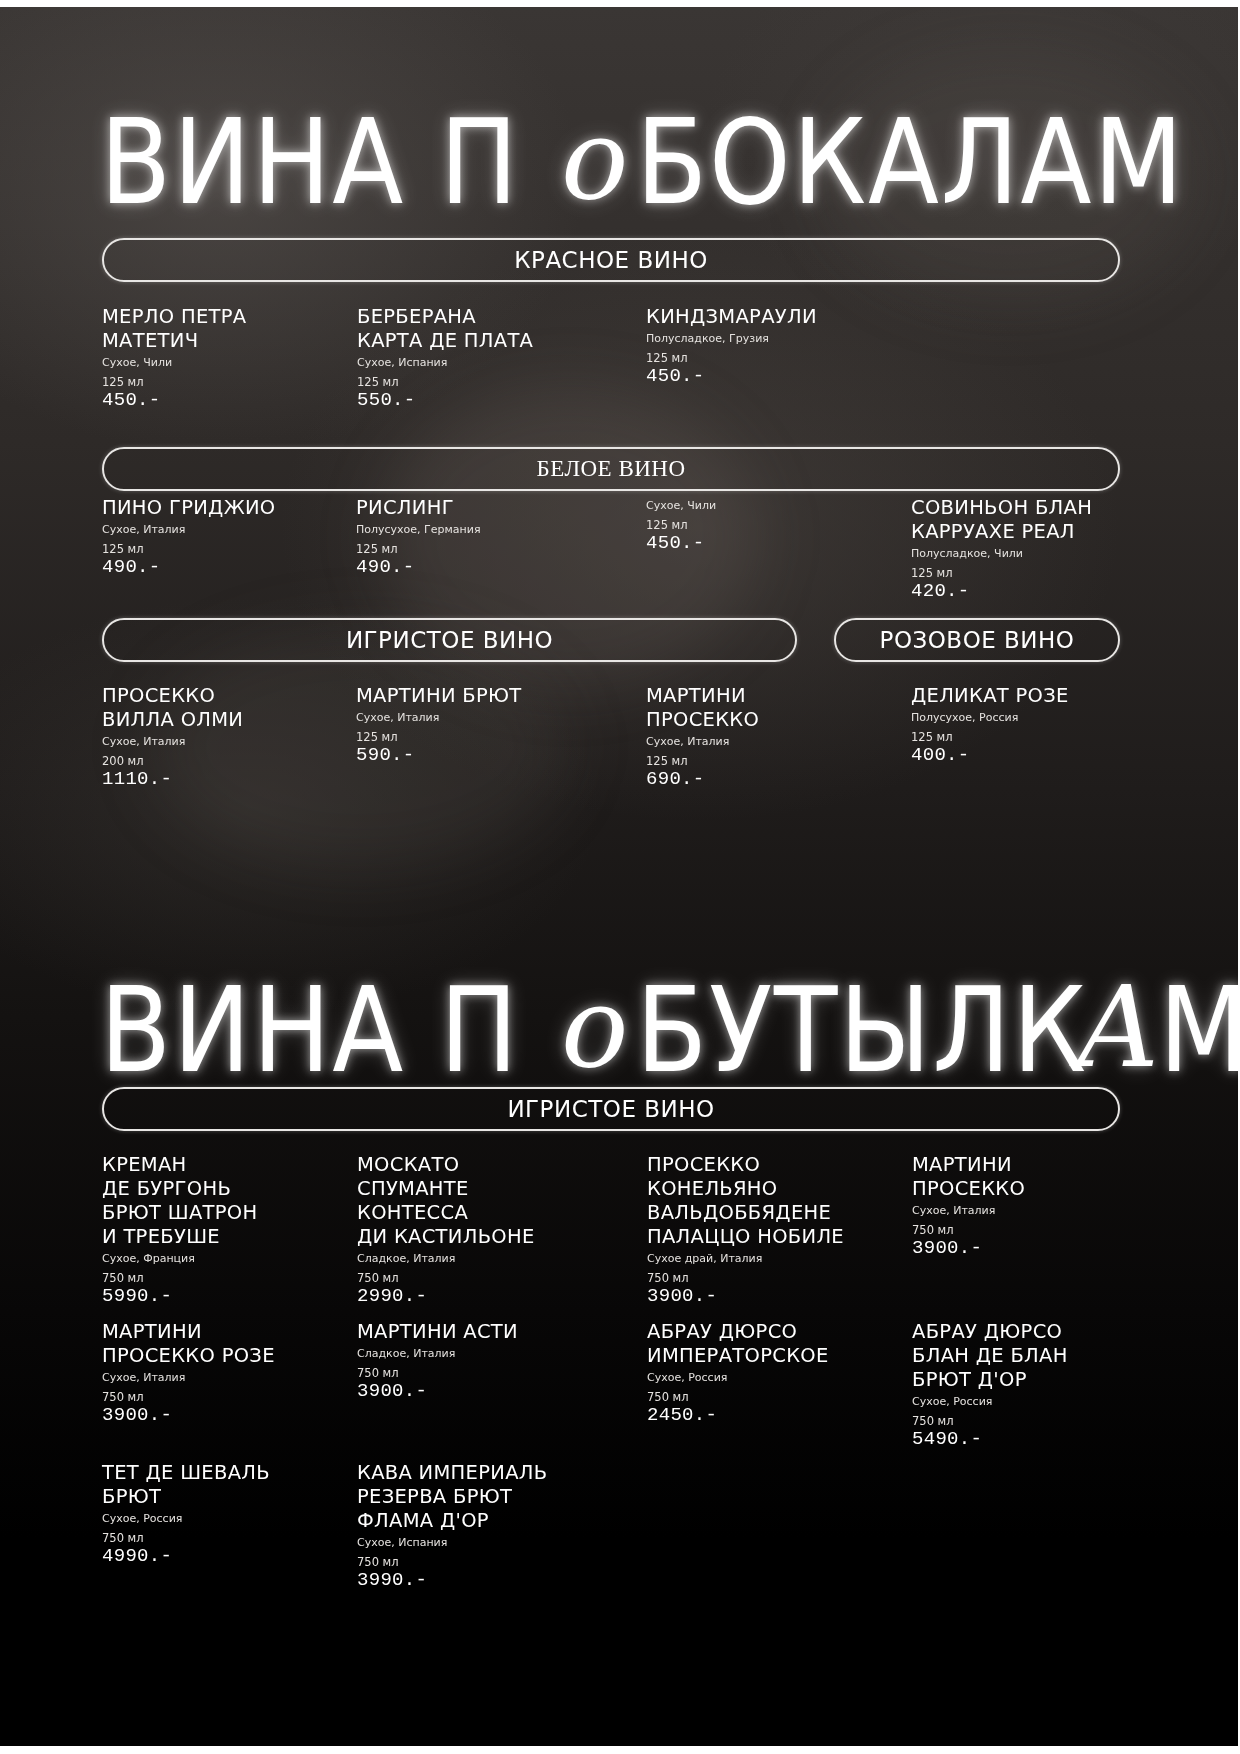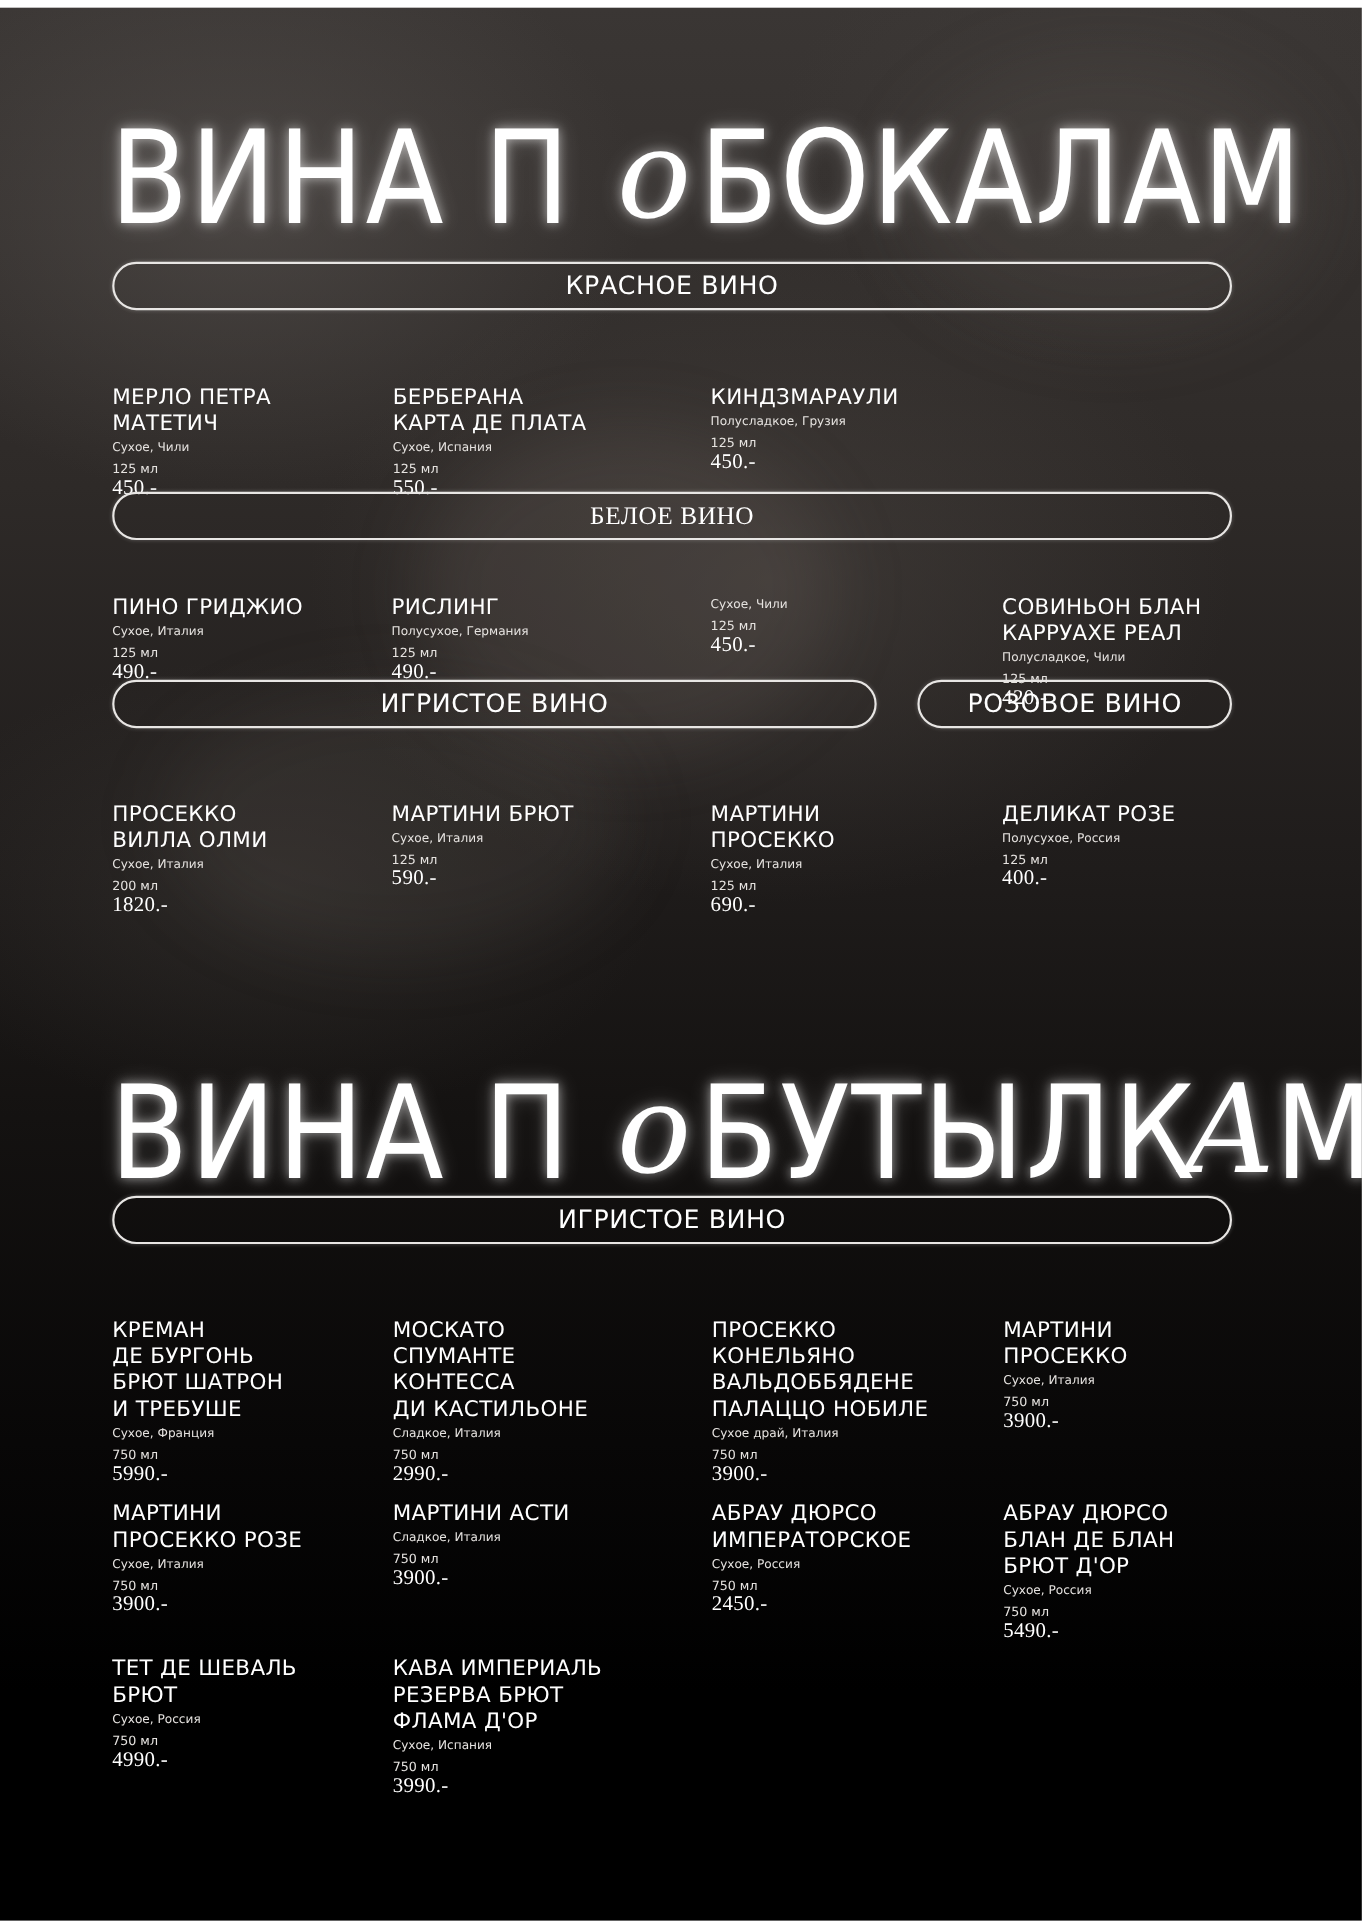--- a/index.html
+++ b/index.html
@@ -42,33 +42,33 @@
 
   .pill {
     position: absolute; height: 44px;
     border: 2px solid #e8e6e4; border-radius: 22px;
     display: flex; align-items: center; justify-content: center;
     font-size: 23px; letter-spacing: 0.5px; color: #ffffff;
     font-family: "DejaVu Sans", sans-serif; font-weight: normal;
     box-shadow: 0 0 4px rgba(255,255,255,0.25);
   }
 
-  .item { position: absolute; width: 250px; margin-top: 44px; }
+  .item { position: absolute; width: 250px; }
   .item .name {
     font-family: "DejaVu Sans", sans-serif;
     font-size: 19.5px; line-height: 24px; color: #ffffff;
     letter-spacing: 0.3px; white-space: pre-line;
   }
   .item .desc {
     font-size: 11px; line-height: 18px; color: #e6e3e0; margin-top: 1px;
     font-family: "DejaVu Sans", sans-serif;
   }
   .item .priceline { margin-top: 3px; display: flex; align-items: baseline; flex-direction: column; }
   .item .vol { font-size: 11.5px; color: #e6e3e0; margin-right: 10px; font-family: "DejaVu Sans", sans-serif; }
-  .item .price { font-size: 19px; color: #ffffff; font-family: Liberation Serif, serif; letter-spacing: 0.3px; }
+  .item .price { font-size: 19px; color: #ffffff; font-family: Liberation Mono, monospace; letter-spacing: 0.3px; }
 </style>
 </head>
 <body>
 
 <div class="page">
 
   <div class="smoke" style="left:380px;top:380px;width:380px;height:300px;background:rgba(120,112,106,0.18);"></div>
   <div class="smoke" style="left:820px;top:40px;width:380px;height:260px;background:rgba(100,94,90,0.15);"></div>
   <div class="smoke" style="left:150px;top:620px;width:420px;height:240px;background:rgba(100,94,90,0.16);"></div>
 
@@ -152,21 +152,21 @@
   <div class="pill" style="left:834px;top:611px;width:286px;">
     <span>РОЗОВОЕ ВИНО</span>
   </div>
 
   <div class="item" style="left:102px;top:677px;">
     <div class="name">ПРОСЕККО
 ВИЛЛА ОЛМИ</div>
     <div class="desc">Сухое, Италия</div>
     <div class="priceline">
         <span class="vol">200 мл</span>
-        <span class="price">1820.-</span>
+        <span class="price">1110.-</span>
       </div>
   </div>
   <div class="item" style="left:356px;top:677px;">
     <div class="name">МАРТИНИ БРЮТ</div>
     <div class="desc">Сухое, Италия</div>
     <div class="priceline">
         <span class="vol">125 мл</span>
         <span class="price">590.-</span>
       </div>
   </div>

